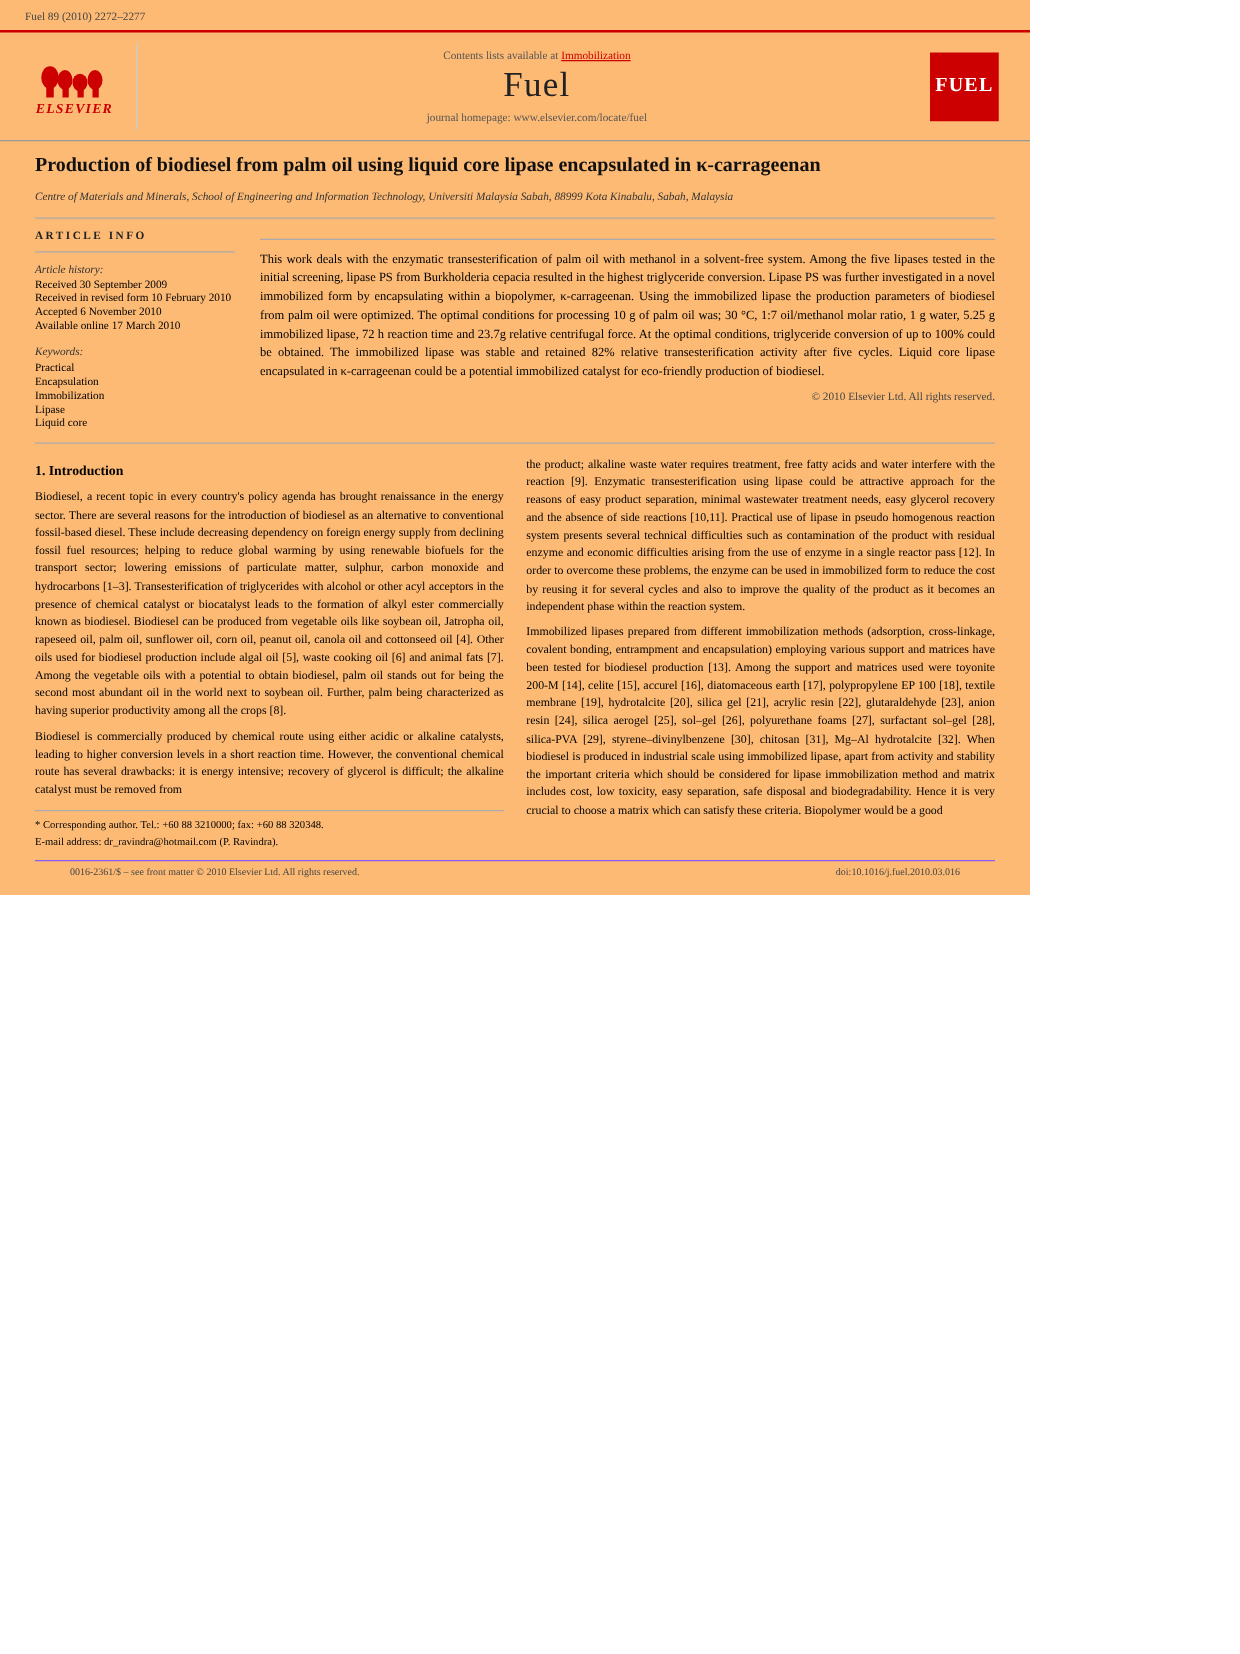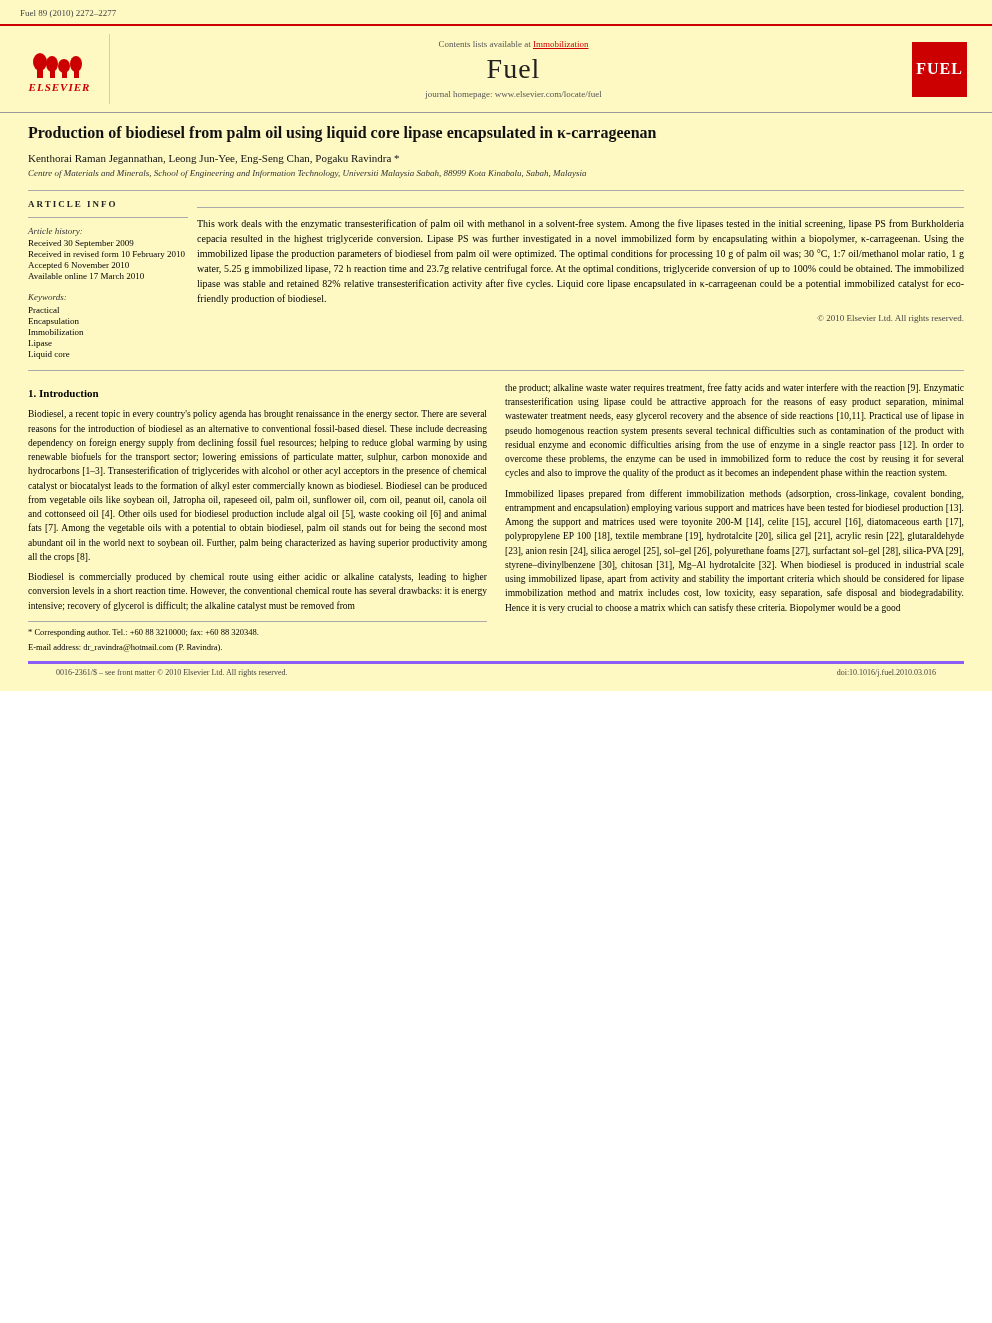--- a/index.html
+++ b/index.html
@@ -5,23 +5,23 @@
     * { margin: 0; padding: 0; box-sizing: border-box; }
     body {
       font-family: "Times New Roman", Times, serif;
       background: #fff;
       color: #000;
       width: 992px;
       min-height: 1323px;
       font-size: 10px;
     }
     .page {
-      width: 992px;
+      width: 824px;
       padding: 0;
-      background: #fef9c3;
+      background: #fdba74;
     }
     
     .header {
       border-bottom: 2px solid #c00;
       padding: 8px 20px 6px 20px;
       display: flex;
       justify-content: space-between;
       align-items: center;
     }
     .header-left {
@@ -120,21 +120,21 @@
       margin-bottom: 12px;
     }
     .divider {
       border: none;
       border-top: 1px solid #aaa;
       margin: 8px 0;
     }
     
     .info-abstract {
       display: flex;
-      gap: 9px;
+      gap: 20px;
       margin-bottom: 10px;
     }
     .article-info {
       width: 160px;
       flex-shrink: 0;
       font-size: 9px;
     }
     .info-section-title {
       font-size: 9px;
       font-weight: bold;
@@ -212,21 +212,21 @@
       border-top: 1px solid #aaa;
       margin-top: 8px;
       padding-top: 4px;
       font-size: 8.5px;
     }
     .footnote-line {
       margin-bottom: 2px;
     }
     
     .bottom-bar {
-      border-top: 3px solid #8b5cf6;
+      border-top: 1px solid #8b5cf6;
       padding: 4px 28px;
       display: flex;
       justify-content: space-between;
       font-size: 8px;
       color: #444;
       margin-top: 6px;
     }
     
     .els-logo-wrapper {
       display: flex;
@@ -279,21 +279,20 @@
       <div class="fuel-logo-box">
         <span>FUEL</span>
       </div>
     </div>
   </div>
 
   <div class="article-body">
 
     <div class="article-title">Production of biodiesel from palm oil using liquid core lipase encapsulated in κ-carrageenan</div>
 
-    <div class="article-authors">Kenthorai Raman Jegannathan, Leong Jun-Yee, Eng-Seng Chan, Pogaku Ravindra *</div>
     <div class="article-affiliation">Centre of Materials and Minerals, School of Engineering and Information Technology, Universiti Malaysia Sabah, 88999 Kota Kinabalu, Sabah, Malaysia</div>
 
     <hr class="divider">
 
     <div class="info-abstract">
 
       <div class="article-info">
         <div class="info-section-title">ARTICLE INFO</div>
         <hr class="divider">
         <div class="info-label">Article history:</div>

